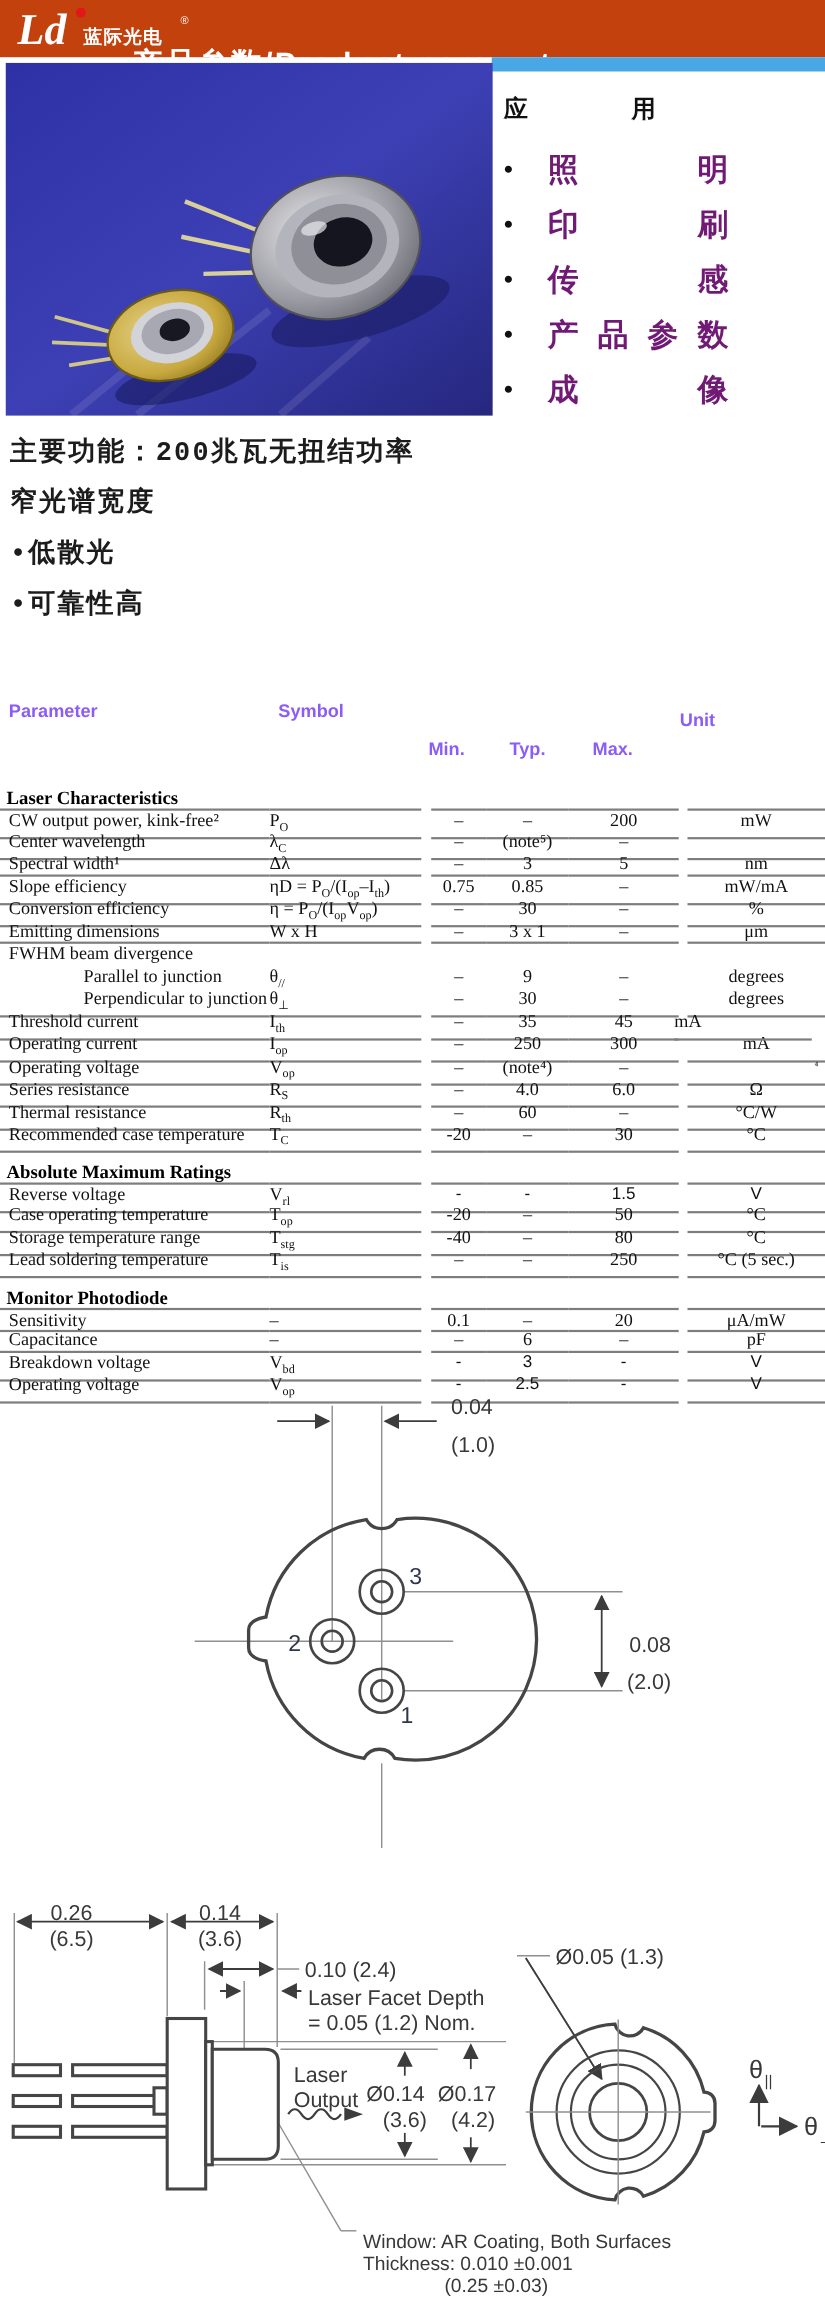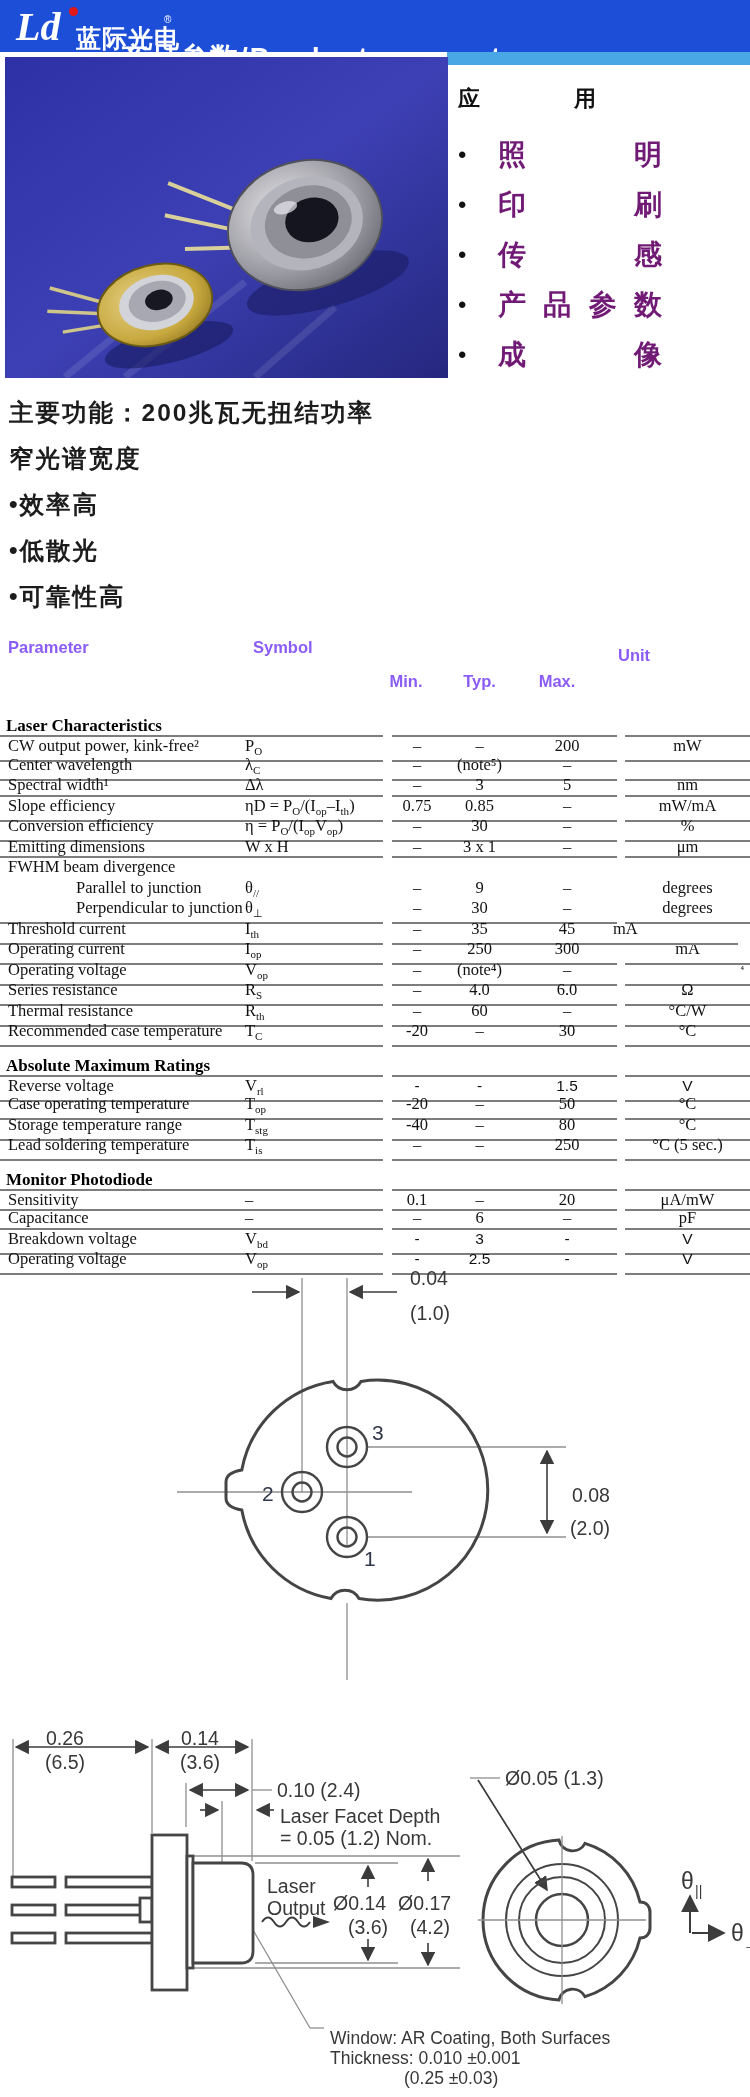--- a/index.html
+++ b/index.html
@@ -1,44 +1,44 @@
 <!DOCTYPE html>
 <html><head>
 <meta charset="utf-8">
 <style>
   html,body{margin:0;padding:0;background:#ffffff;}
   #page{position:relative;width:750px;height:2097px;background:#ffffff;overflow:hidden;
         font-family:"Liberation Sans",sans-serif;color:#1a1a1a;}
 
   
-  .hdr{position:absolute;left:0;top:0;width:750px;height:52px;background:#1d4ed8;}
+  .hdr{position:absolute;left:0;top:0;width:750px;height:52px;background:#c2410c;}
   .logo{position:absolute;left:16px;top:2px;height:50px;color:#fff;}
   .logo-script{font-family:"Liberation Serif",serif;font-style:italic;font-weight:bold;
                font-size:40px;line-height:50px;}
   .logo-dot{position:absolute;left:53px;top:5px;width:9px;height:9px;border-radius:50%;background:#e01818;}
-  .logo-name{position:absolute;left:60px;top:20px;font-size:25px;font-weight:bold;letter-spacing:1px;white-space:nowrap;}
+  .logo-name{position:absolute;left:60px;top:20px;font-size:17px;font-weight:bold;letter-spacing:1px;white-space:nowrap;}
   .logo-reg{position:absolute;left:148px;top:12px;font-size:10px;}
   .hdr-title{position:absolute;left:120px;top:0;height:52px;line-height:54px;color:#fff;
              font-size:28px;font-weight:bold;letter-spacing:2px;white-space:nowrap;margin-top:31px;}
   .accent-strip{position:absolute;left:447px;top:52px;width:303px;height:13px;background:#4aa7e6;}
 
   
   .photo{position:absolute;left:5px;top:57px;width:443px;height:321px;}
 
   
   .apps{position:absolute;left:458px;top:84px;width:286px;}
   .apps-heading{width:138px;font-size:22px;font-weight:bold;text-align:justify;text-align-last:justify;color:#111;}
   .app-item{display:flex;align-items:center;height:50px;}
   .app-bullet{width:40px;font-size:24px;color:#111;}
   .app-text{width:164px;font-size:28px;font-weight:bold;color:#701a75;
             text-align:justify;text-align-last:justify;}
 
   
   .features{position:absolute;left:9px;top:390px;width:440px;}
-  .feat-line{font-size:24.5px;font-weight:bold;letter-spacing:2px;line-height:46px;color:#1c1c1c;white-space:nowrap;}
+  .feat-line{font-size:24.5px;font-weight:bold;letter-spacing:2px;line-height:46px;color:#1c1c1c;white-space:nowrap;font-family:Liberation Mono, monospace;}
 
   
   .spec-table{position:absolute;left:0;top:636px;width:750px;font-family:"Liberation Serif",serif;}
   .thead{position:relative;height:80px;font-family:"Liberation Sans",sans-serif;color:#8b5cf6;font-weight:bold;font-size:16.5px;}
   .th{position:absolute;}
   .th-param{left:8px;top:2px;}
   .th-sym{left:253px;top:2px;}
   .th-unit{left:618px;top:10px;}
   .th-min{left:380px;top:36px;width:52px;text-align:center;}
   .th-typ{left:442px;top:36px;width:75px;text-align:center;}
@@ -161,21 +161,20 @@
     </div>
     <div class="app-item">
       <span class="app-bullet">•</span>
       <span class="app-text">成像</span>
     </div>
   </div>
 
   <div class="features">
     <div class="feat-line">主要功能：200兆瓦无扭结功率</div>
     <div class="feat-line">窄光谱宽度</div>
-    <div class="feat-line">•效率高</div>
     <div class="feat-line">•低散光</div>
     <div class="feat-line">•可靠性高</div>
   </div>
 
   <div class="spec-table">
     <div class="thead">
       <span class="th th-param">Parameter</span>
       <span class="th th-sym">Symbol</span>
       <span class="th th-unit">Unit</span>
       <span class="th th-min">Min.</span>

